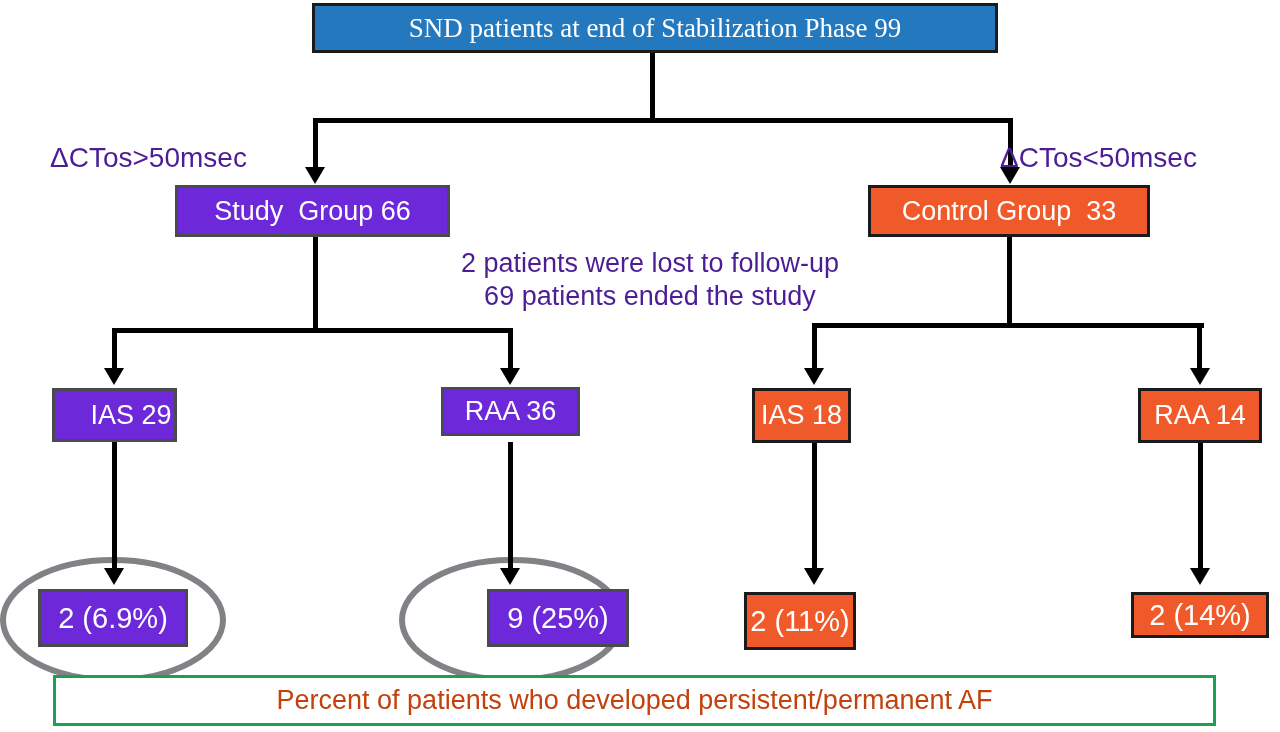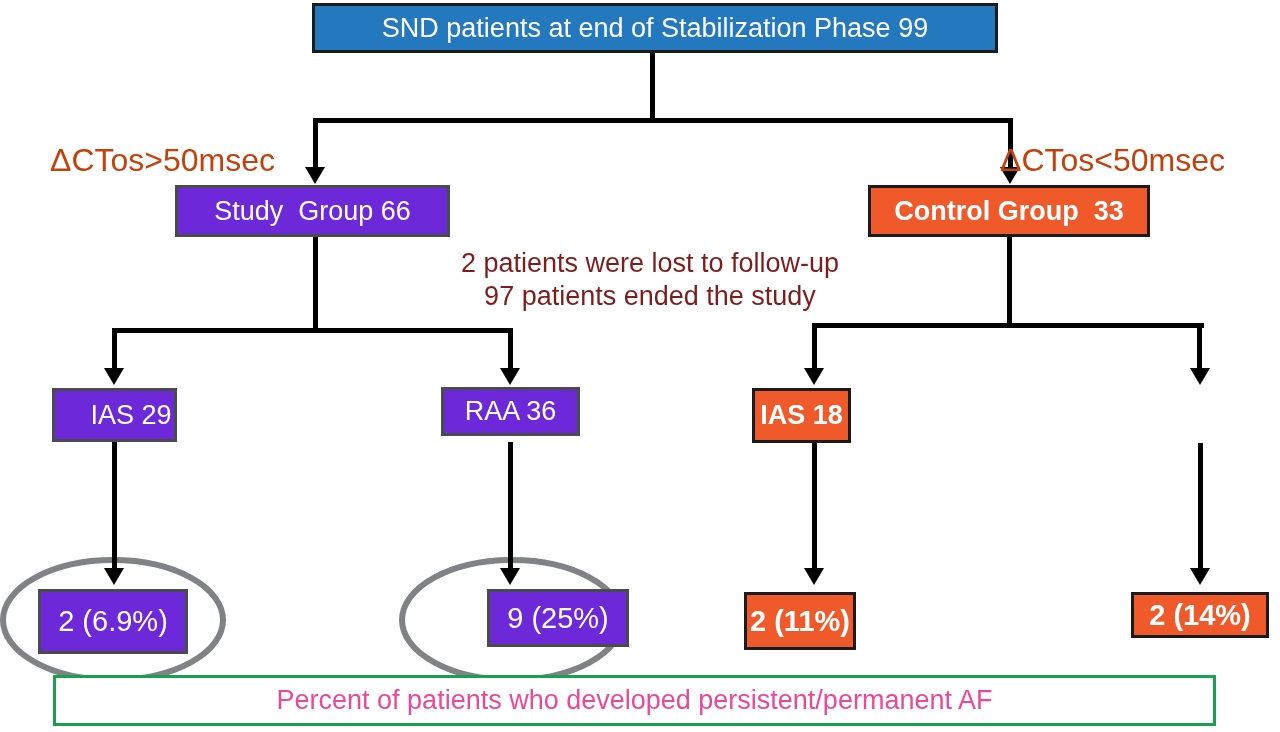--- a/index.html
+++ b/index.html
@@ -5,42 +5,42 @@
   html,body{margin:0;padding:0;background:#ffffff;}
   .canvas{
     position:relative;width:1280px;height:732px;background:#ffffff;
     font-family:"Liberation Sans", sans-serif;overflow:hidden;
   }
   .box{
     position:absolute;box-sizing:border-box;display:flex;
     align-items:center;justify-content:center;
     color:#ffffff;font-size:27px;white-space:pre;z-index:3;
   }
-  .box.blue{background:#2478BE;border:3px solid #1b1b1b;}
+  .box.blue{background:#2478BE;border:3px solid #1b1b1b;font-family:Liberation Serif, serif;}
   .box.gray{background:#6d28d9;border:3px solid #4a4b4d;}
-  .box.orange{background:#F05A2B;border:3px solid #1b1b1b;font-weight:bold;}
+  .box.orange{background:#F05A2B;border:3px solid #1b1b1b;}
   .box.result{font-size:29px;}
   .vline,.hline{position:absolute;background:#000000;z-index:2;}
   .arrowhead{
     position:absolute;width:0;height:0;z-index:2;
     border-left:10px solid transparent;border-right:10px solid transparent;
     border-top:17px solid #000000;
   }
   .branch-label{
-    position:absolute;font-size:32px;color:#c2410c;white-space:pre;z-index:3;
+    position:absolute;font-size:28px;color:#4c1d95;white-space:pre;z-index:3;
   }
   .note{
     position:absolute;left:390px;top:247px;width:520px;text-align:center;
-    font-size:27px;line-height:33px;color:#7f1d1d;z-index:3;
+    font-size:27px;line-height:33px;color:#4c1d95;z-index:3;
   }
   .footer-box{
     position:absolute;left:53px;top:675px;width:1163px;height:51px;
     box-sizing:border-box;border:3px solid #19A050;background:#ffffff;
     display:flex;align-items:center;justify-content:center;
-    font-size:27px;color:#ec4899;z-index:3;
+    font-size:27px;color:#c2410c;z-index:3;
   }
   .ellipse-layer{position:absolute;left:0;top:0;z-index:1;}
 </style>
 </head>
 <body>
 
 <div class="canvas">
 
   <svg class="ellipse-layer" width="1280" height="732">
     <ellipse cx="113" cy="620" rx="110" ry="60" fill="none" stroke="#808285" stroke-width="6"></ellipse>
@@ -57,50 +57,51 @@
   <div class="arrowhead" style="left:1000px;top:167px;"></div>
 
   <div class="branch-label" style="left:50px;top:142px;">ΔCTos&gt;50msec</div>
   <div class="branch-label" style="left:1000px;top:142px;">ΔCTos&lt;50msec</div>
 
   <div class="box gray" style="left:175px;top:185px;width:275px;height:52px;">Study  Group 66</div>
   <div class="box orange" style="left:868px;top:185px;width:282px;height:52px;">Control Group  33</div>
 
   <div class="note">
     <div>2 patients were lost to follow-up</div>
-    <div>97 patients ended the study</div>
+    <div>69 patients ended the study</div>
   </div>
 
   <div class="vline" style="left:313px;top:237px;width:5px;height:94px;"></div>
   <div class="hline" style="left:112px;top:328px;width:401px;height:5px;"></div>
   <div class="vline" style="left:112px;top:328px;width:5px;height:40px;"></div>
   <div class="arrowhead" style="left:104px;top:368px;"></div>
   <div class="vline" style="left:508px;top:328px;width:5px;height:40px;"></div>
   <div class="arrowhead" style="left:500px;top:368px;"></div>
 
   <div class="vline" style="left:1007px;top:237px;width:5px;height:89px;"></div>
   <div class="hline" style="left:812px;top:323px;width:392px;height:5px;"></div>
   <div class="vline" style="left:812px;top:323px;width:5px;height:45px;"></div>
   <div class="arrowhead" style="left:804px;top:368px;"></div>
   <div class="vline" style="left:1197px;top:323px;width:5px;height:45px;"></div>
   <div class="arrowhead" style="left:1190px;top:368px;"></div>
 
   <div class="box gray" style="left:52px;top:388px;width:125px;height:54px;padding-left:33px;">IAS 29</div>
   <div class="box gray" style="left:441px;top:387px;width:139px;height:49px;">RAA 36</div>
   <div class="box orange" style="left:752px;top:388px;width:99px;height:55px;">IAS 18</div>
+  <div class="box orange" style="left:1138px;top:388px;width:124px;height:55px;">RAA 14</div>
 
   <div class="vline" style="left:112px;top:442px;width:5px;height:126px;"></div>
   <div class="arrowhead" style="left:104px;top:568px;"></div>
   <div class="vline" style="left:508px;top:442px;width:5px;height:126px;"></div>
   <div class="arrowhead" style="left:500px;top:568px;"></div>
   <div class="vline" style="left:812px;top:443px;width:5px;height:125px;"></div>
   <div class="arrowhead" style="left:804px;top:568px;"></div>
   <div class="vline" style="left:1198px;top:443px;width:5px;height:125px;"></div>
   <div class="arrowhead" style="left:1190px;top:568px;"></div>
 
-  <div class="box gray result" style="left:38px;top:589px;width:150px;height:65px;">2 (6.9%)</div>
+  <div class="box gray result" style="left:38px;top:589px;width:150px;height:58px;">2 (6.9%)</div>
   <div class="box gray result" style="left:441px;top:589px;width:142px;height:58px;margin-left:46px;">9 (25%)</div>
   <div class="box orange result" style="left:744px;top:592px;width:112px;height:58px;">2 (11%)</div>
   <div class="box orange result" style="left:1131px;top:592px;width:138px;height:46px;">2 (14%)</div>
 
   <div class="footer-box">Percent of patients who developed persistent/permanent AF</div>
 
 </div>
 
 </body></html>

